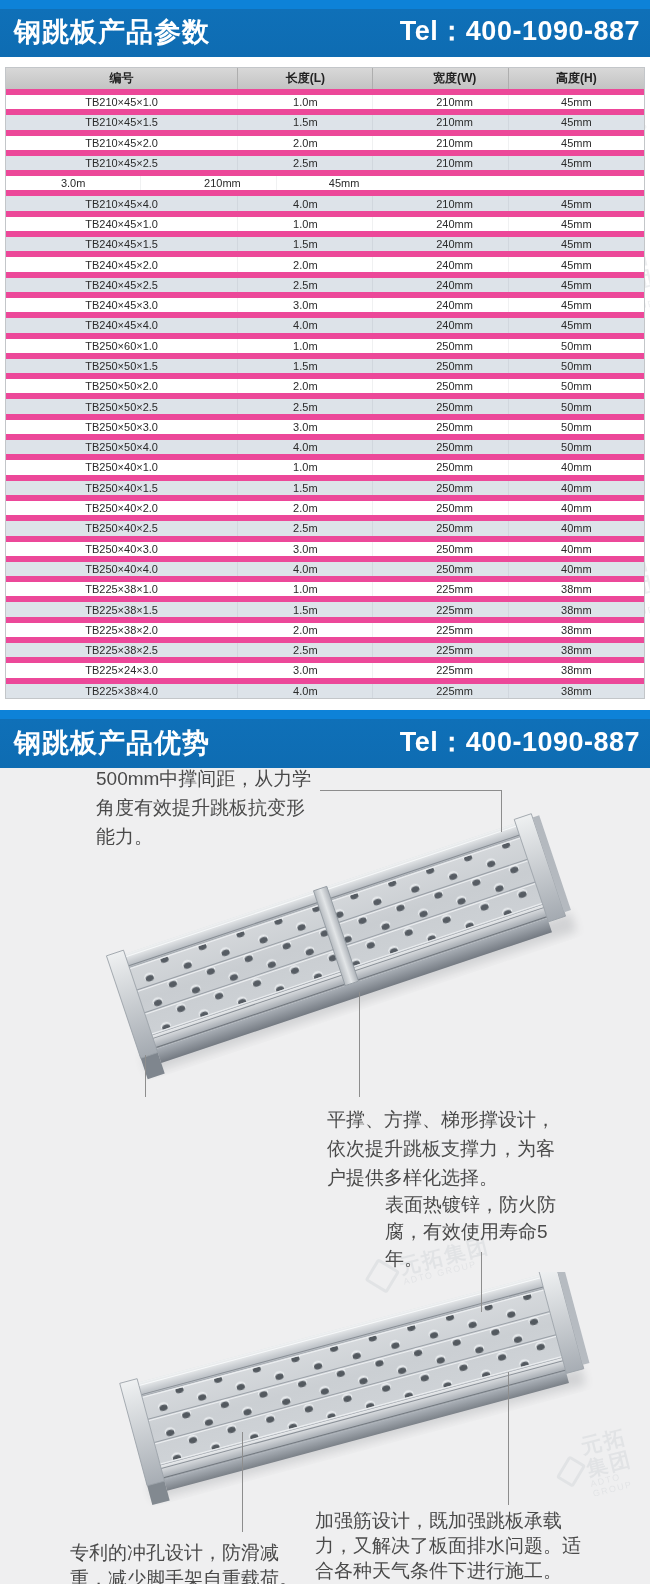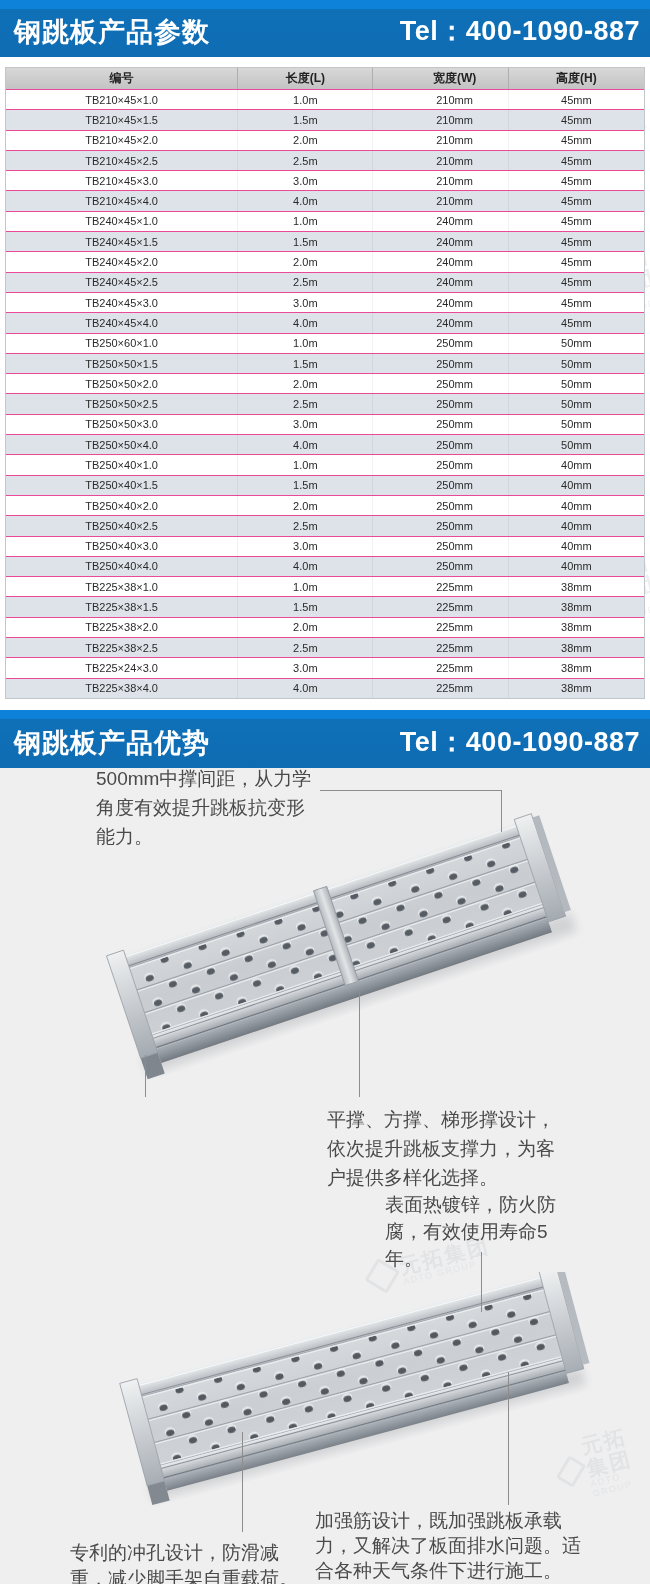--- a/index.html
+++ b/index.html
@@ -10,21 +10,21 @@
         background:linear-gradient(180deg,#0d82d8 0%,#0d82d8 15%,#0f70b8 16%,#0e6cb2 100%);}
   .band .btitle{position:absolute;left:14px;top:14px;color:#ffffff;font-size:27px;font-weight:bold;letter-spacing:1px;}
   .band .btel{position:absolute;right:10px;top:13px;color:#ffffff;font-size:27px;font-weight:bold;letter-spacing:0.5px;text-align:right;}
   
   .tablewrap{position:absolute;left:5px;top:67px;width:638px;height:630px;
              border:1px solid #c3c6c9;background:#ffffff;display:flex;flex-direction:column;}
   .thead{display:flex;height:21px;min-height:21px;background:linear-gradient(#d8d8d8,#c3c3c3);
          font-size:12px;color:#222;font-weight:bold;}
   .thead .tcell{border-right:1px solid #aeaeae;}
   .thead .tcell:last-child{border-right:none;}
-  .trow{display:flex;flex:1;font-size:11px;color:#2a2a2a;border-top:1px solid #ec4899;background:#ffffff;}
+  .trow{display:flex;flex:1;font-size:11px;color:#2a2a2a;border-top:6px solid #ec4899;background:#ffffff;}
   .trow.alt{background:#dde3e9;}
   .tcell{display:flex;align-items:center;justify-content:center;box-sizing:border-box;}
   .c0{width:36.4%;} .c1{width:21.2%;} .c2{width:21.2%;padding-left:28px;} .c3{width:21.2%;}
   .trow .tcell{border-right:1px solid rgba(110,120,130,0.10);}
   .trow .tcell:last-child{border-right:none;text-align:right;}
   
   .graybg{position:absolute;left:0;top:768px;width:650px;height:816px;background:#efeff0;}
   
   .ann{position:absolute;color:#4a4a4a;font-size:19px;line-height:29px;white-space:pre-line;}
   
@@ -131,21 +131,20 @@
           <div class="tcell c2">210mm</div>
           <div class="tcell c3">45mm</div>
         </div>
         <div class="trow alt">
           <div class="tcell c0">TB210×45×2.5</div>
           <div class="tcell c1">2.5m</div>
           <div class="tcell c2">210mm</div>
           <div class="tcell c3">45mm</div>
         </div>
         <div class="trow">
-          <div class="tcell c0">TB210×45×3.0</div>
           <div class="tcell c1">3.0m</div>
           <div class="tcell c2">210mm</div>
           <div class="tcell c3">45mm</div>
         </div>
         <div class="trow alt">
           <div class="tcell c0">TB210×45×4.0</div>
           <div class="tcell c1">4.0m</div>
           <div class="tcell c2">210mm</div>
           <div class="tcell c3">45mm</div>
         </div>

